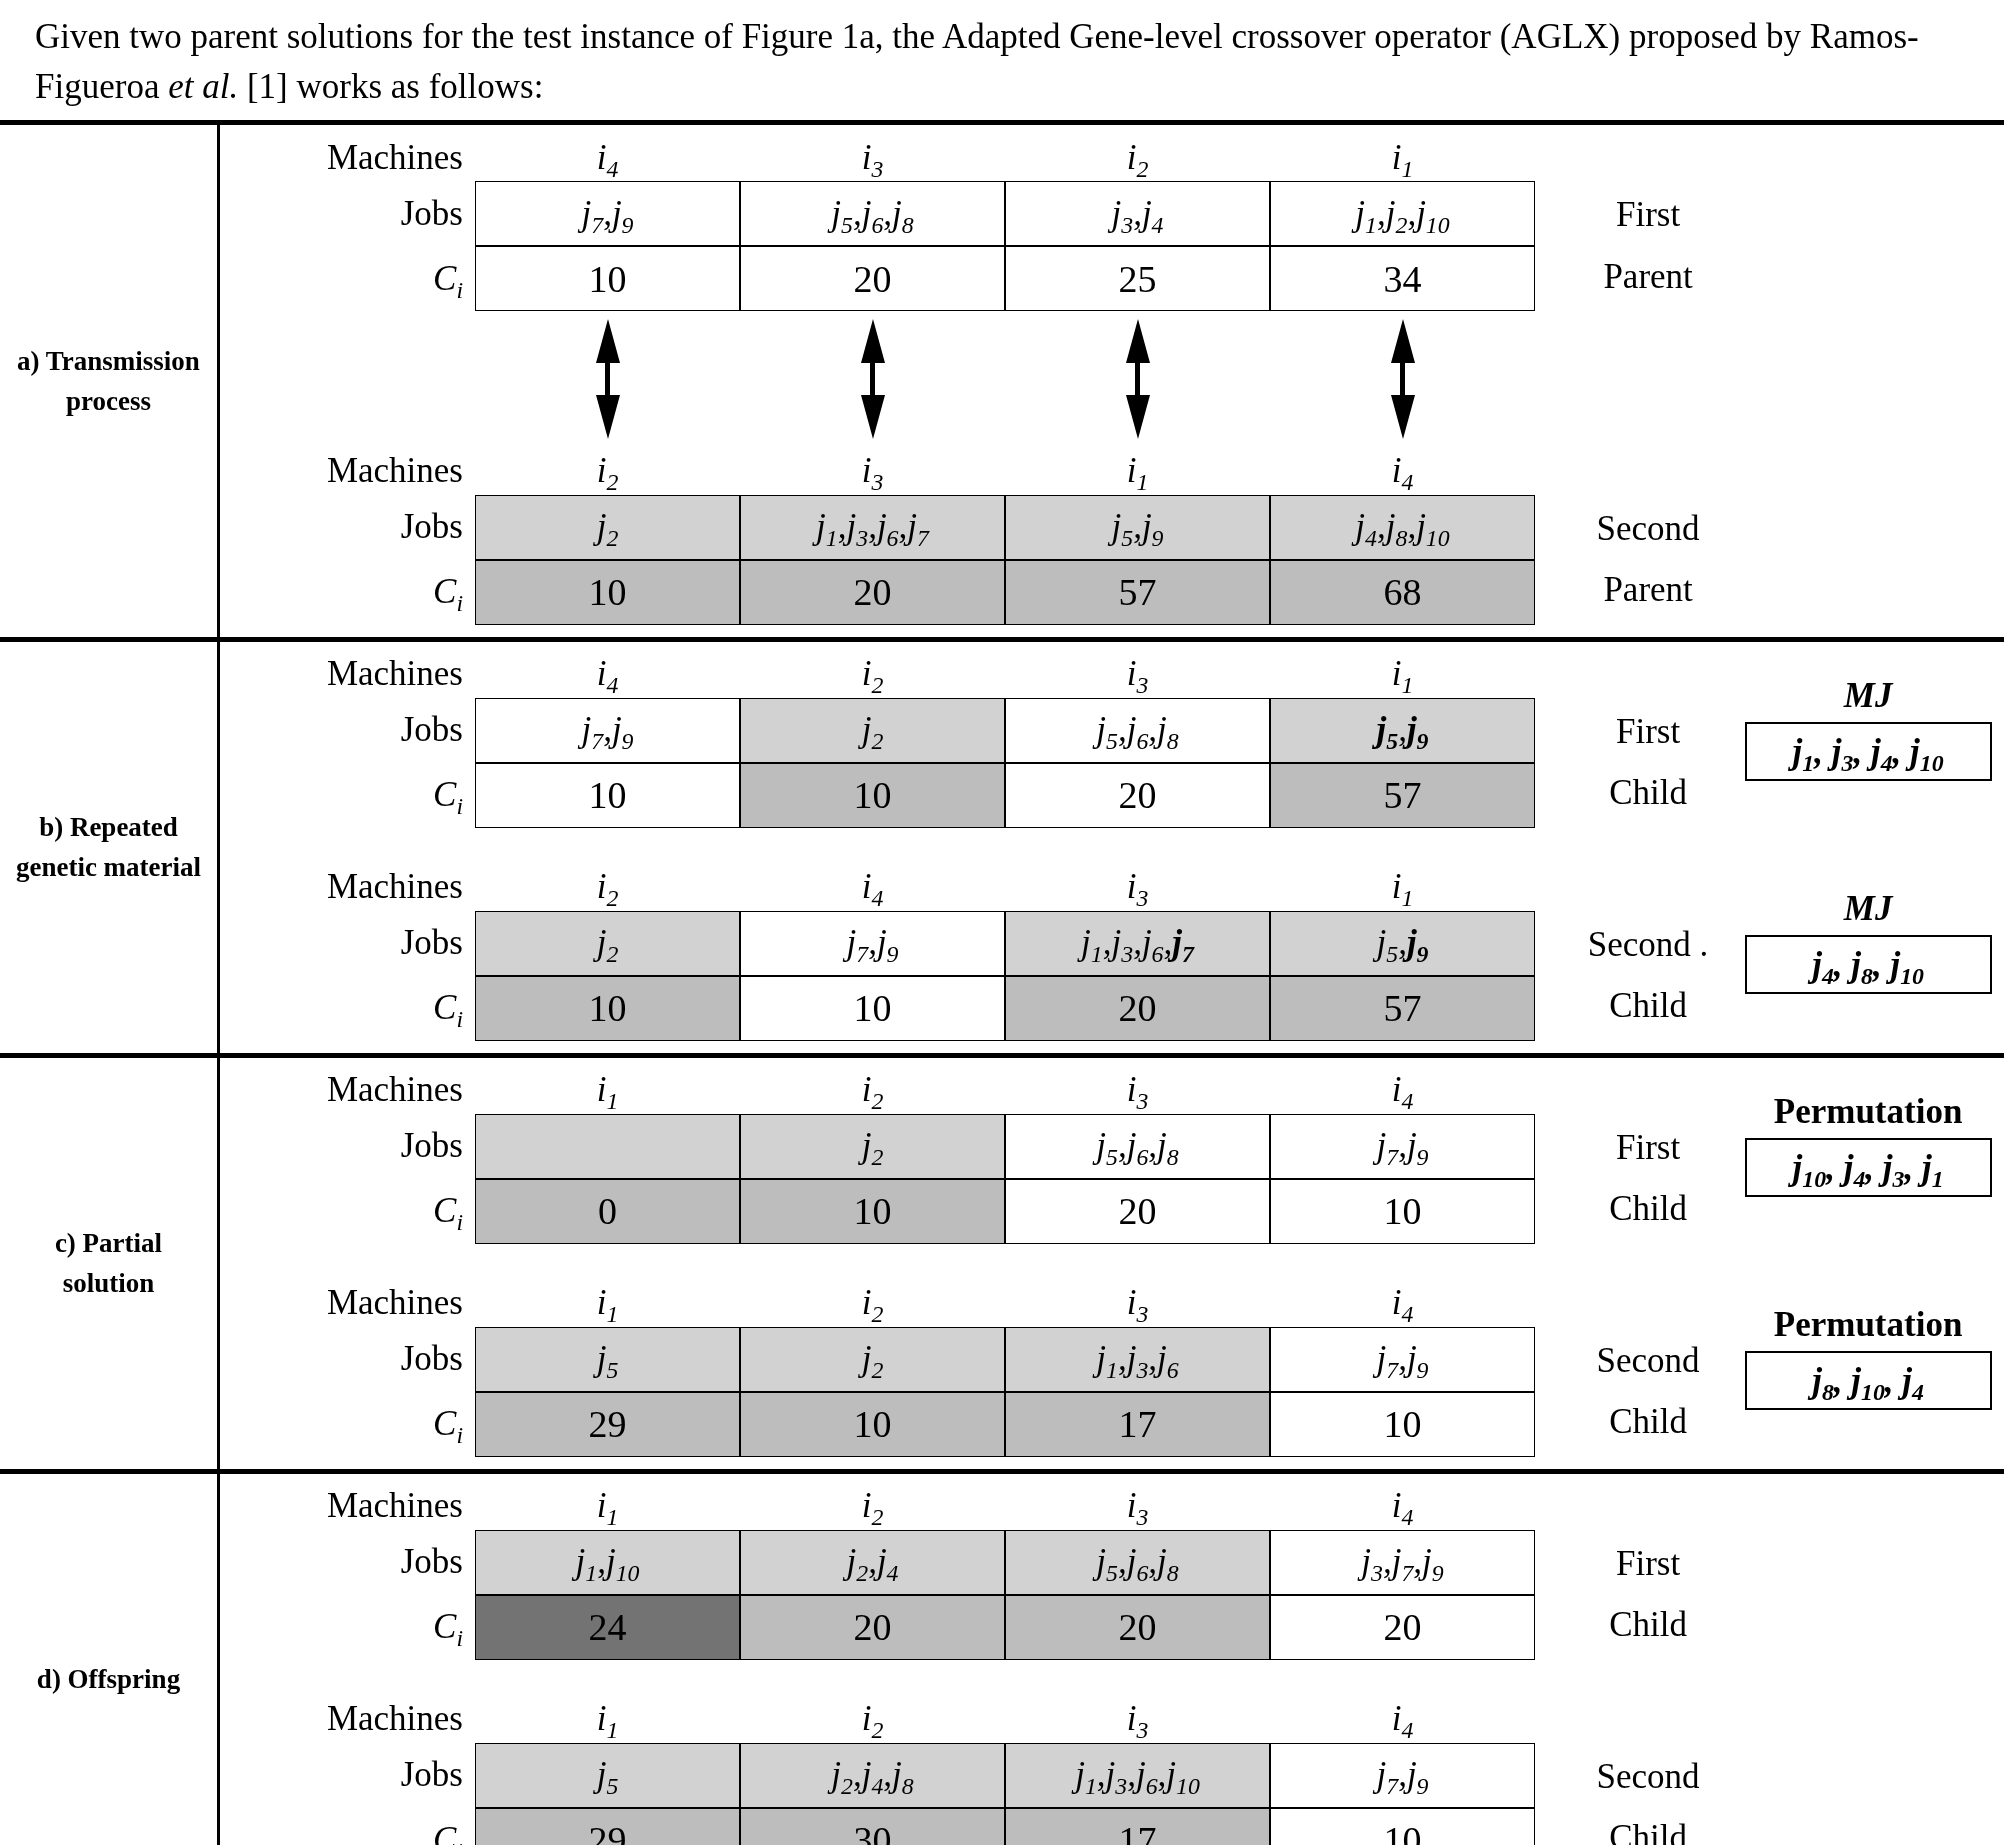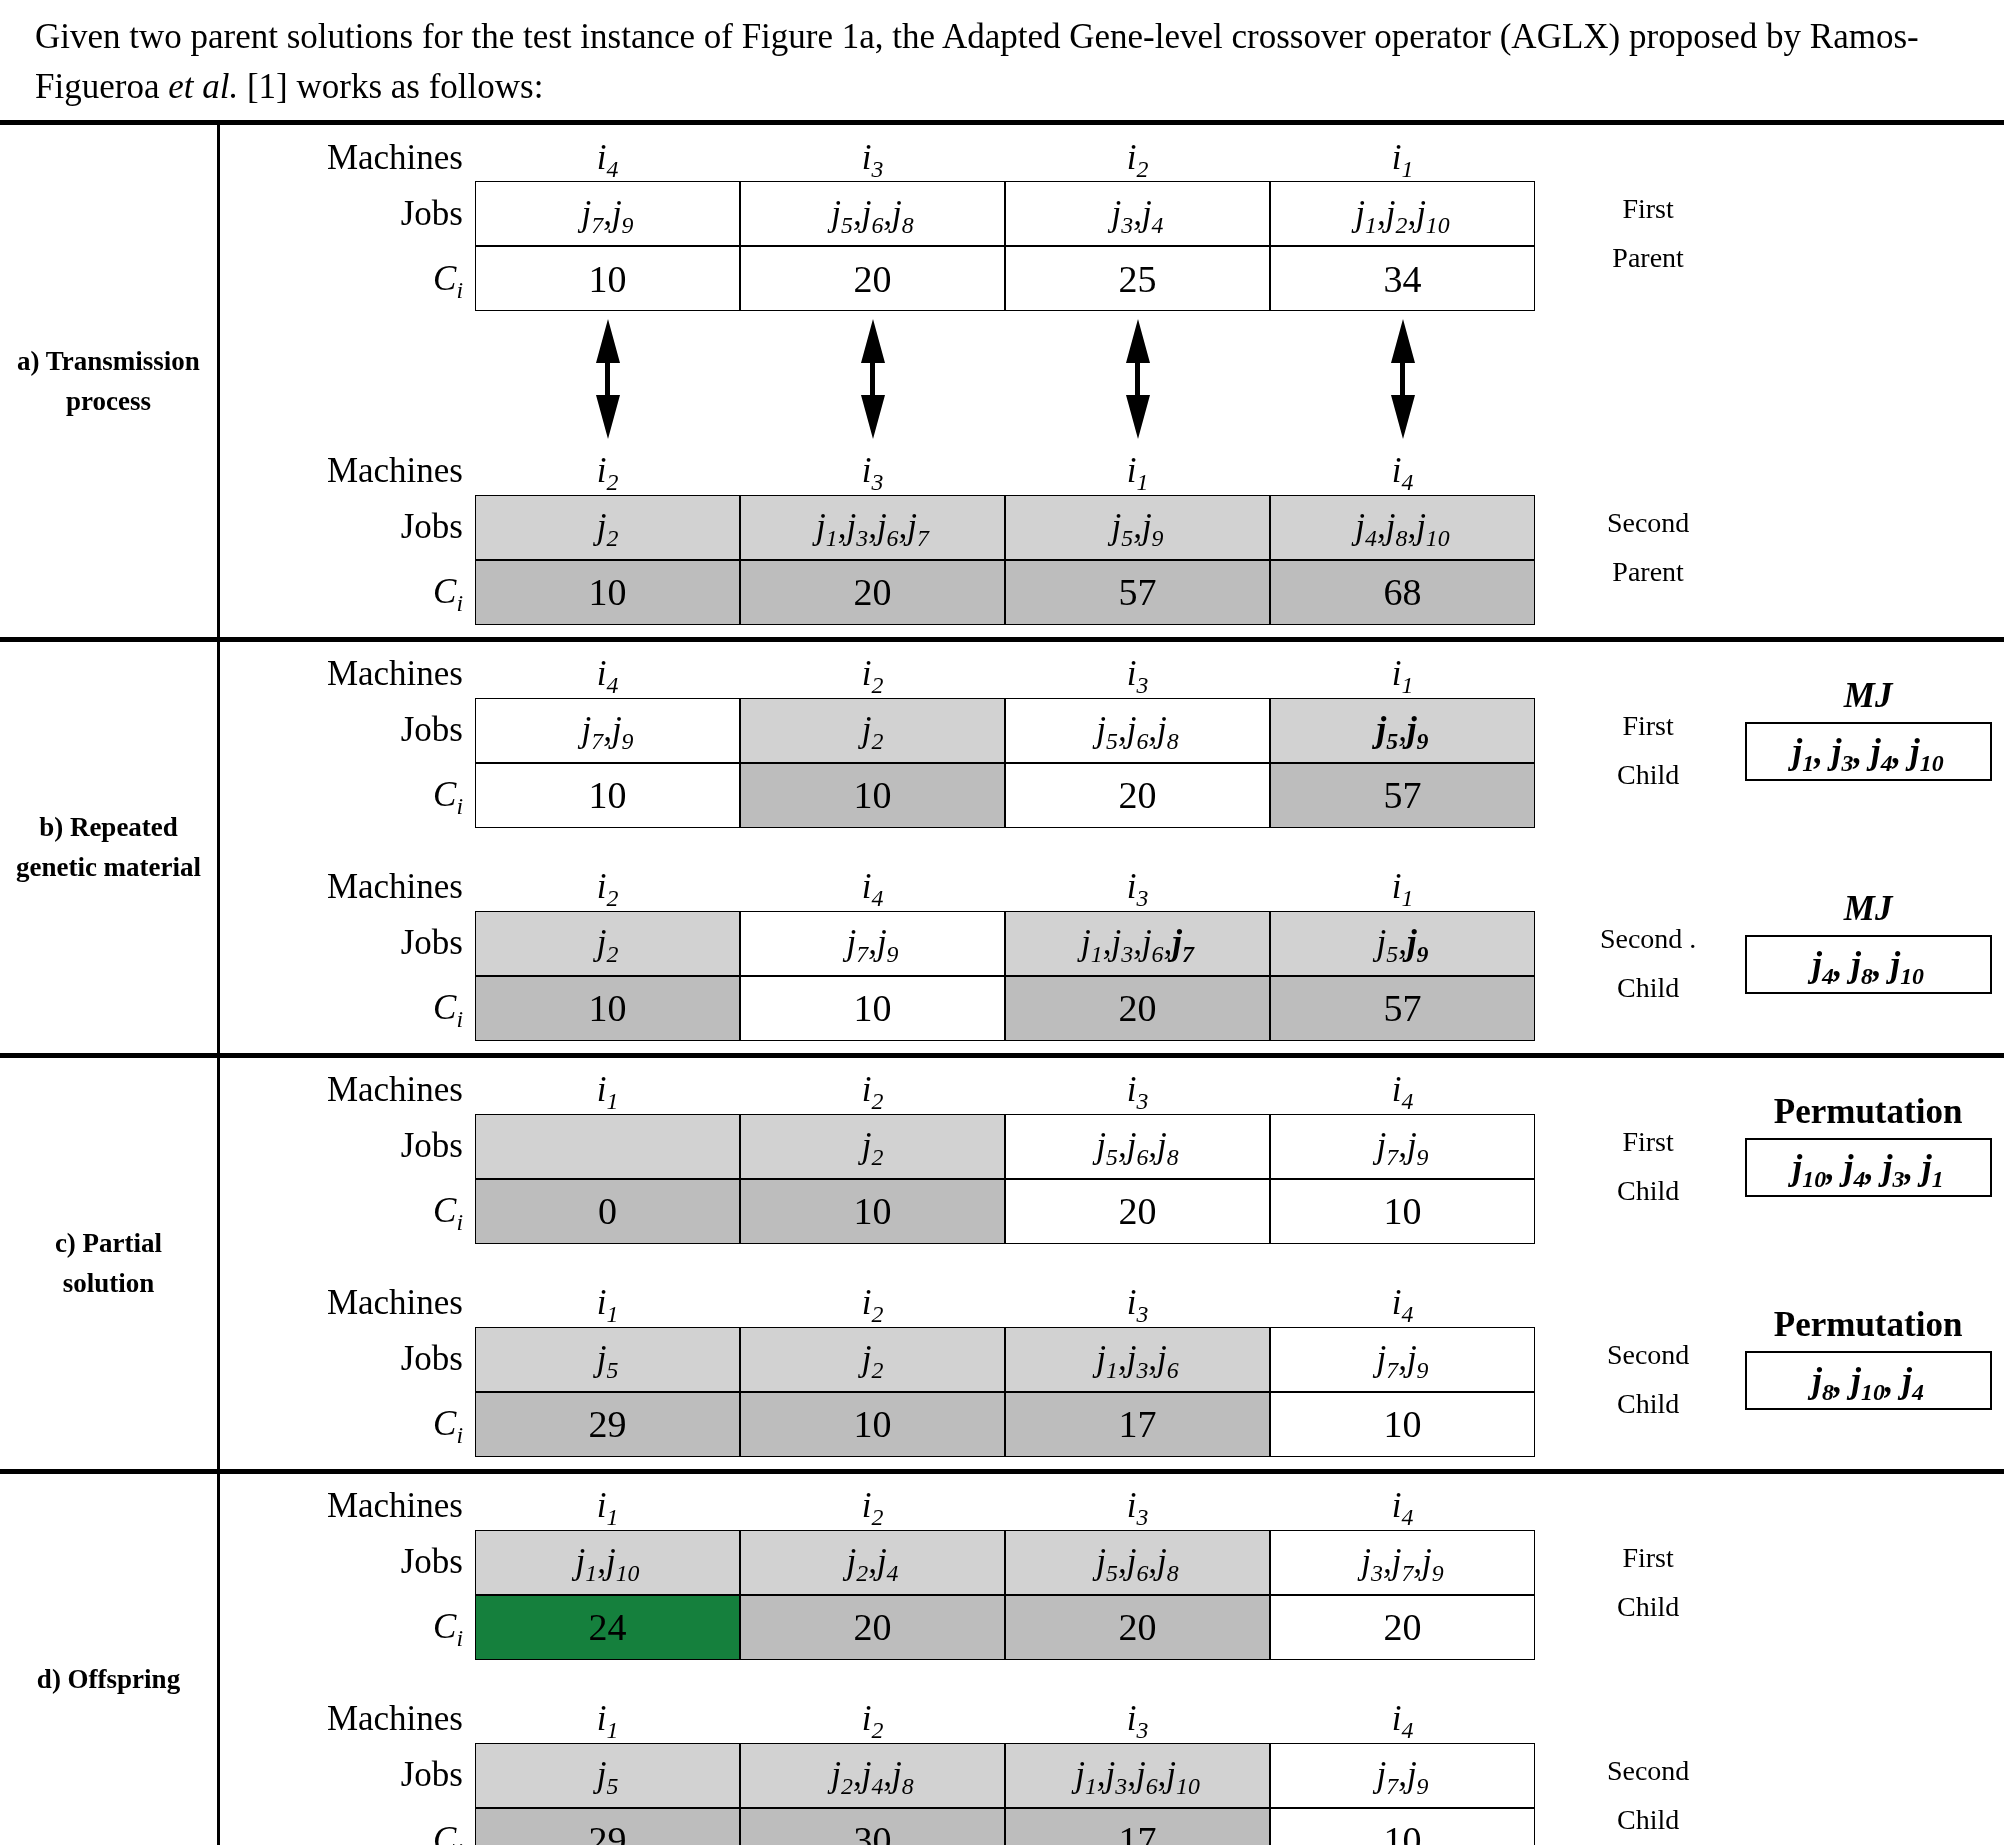--- a/index.html
+++ b/index.html
@@ -19,21 +19,21 @@
   .rowlab{font-size:35px;display:flex;align-items:center;justify-content:flex-end;
           padding-right:12px;margin-left:32px;}
   .mcell{height:47px;font-size:35px;font-style:italic;display:flex;align-items:center;
          justify-content:center;}
   .cell{height:65px;display:flex;align-items:center;justify-content:center;
         border:1.5px solid #000;box-sizing:border-box;background:#fff;}
   .jcell{font-size:35px;font-style:italic;}
   .ccell{font-size:38px;}
   sub{font-size:0.68em;line-height:0;}
   .bold{font-weight:700;}
-  .sched-side{flex:0 0 187px;margin-left:19.6px;font-size:28px;line-height:1.75;
+  .sched-side{flex:0 0 187px;margin-left:19.6px;font-size:35px;line-height:1.75;
               text-align:center;padding-top:50px;}
   .aside{flex:0 0 247px;margin-left:3px;text-align:center;padding-top:25.6px;font-weight:bold;}
   .aside-title{font-size:35px;}
   .aside-title.it{font-style:italic;}
   .aside-box{border:2.3px solid #000;margin-top:6px;padding:7.5px 4.5px;font-size:35px;
              font-style:italic;}
   .arrow-row{display:flex;width:1060px;margin-left:255px;justify-content:space-around;
              padding:7.5px 0 9px;}
   .darrow{display:flex;flex-direction:column;align-items:center;}
   .tri{width:0;height:0;border-left:12.8px solid transparent;border-right:12.8px solid transparent;}
@@ -335,21 +335,21 @@
                 <span>i<sub>4</sub></span>
               </div>
               <div class="rowlab">Jobs</div>
               <div class="cell jcell" style="background:#d2d2d2"><span>j<sub>1</sub></span>, <span>j<sub>10</sub></span></div>
               <div class="cell jcell" style="background:#d2d2d2"><span>j<sub>2</sub></span>, <span>j<sub>4</sub></span></div>
               <div class="cell jcell" style="background:#d2d2d2"><span>j<sub>5</sub></span>, <span>j<sub>6</sub></span>, <span>j<sub>8</sub></span></div>
               <div class="cell jcell" style=""><span>j<sub>3</sub></span>, <span>j<sub>7</sub></span>, <span>j<sub>9</sub></span></div>
               <div class="rowlab">
                 <span style="font-style:italic">C<sub>i</sub></span>
               </div>
-              <div class="cell ccell" style="background:#15803d">24</div>
+              <div class="cell ccell" style="background:#737373">24</div>
               <div class="cell ccell" style="background:#bdbdbd">20</div>
               <div class="cell ccell" style="background:#bdbdbd">20</div>
               <div class="cell ccell" style="">20</div>
             </div>
             <div class="sched-side">
               <div>First</div>
               <div>Child</div>
             </div>
           </div>
         <div class="schedule">

